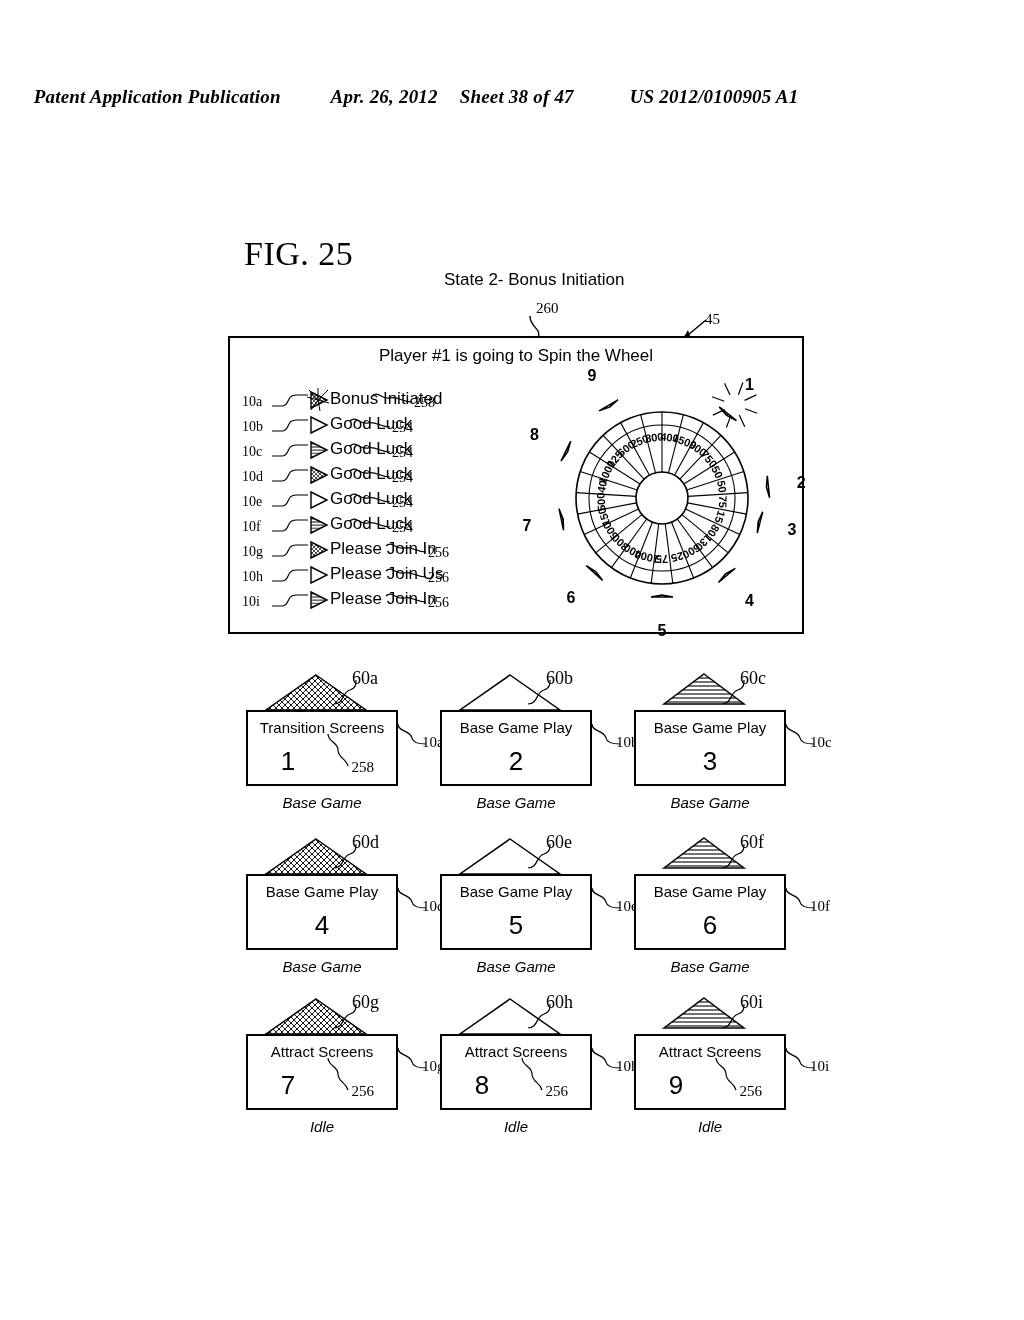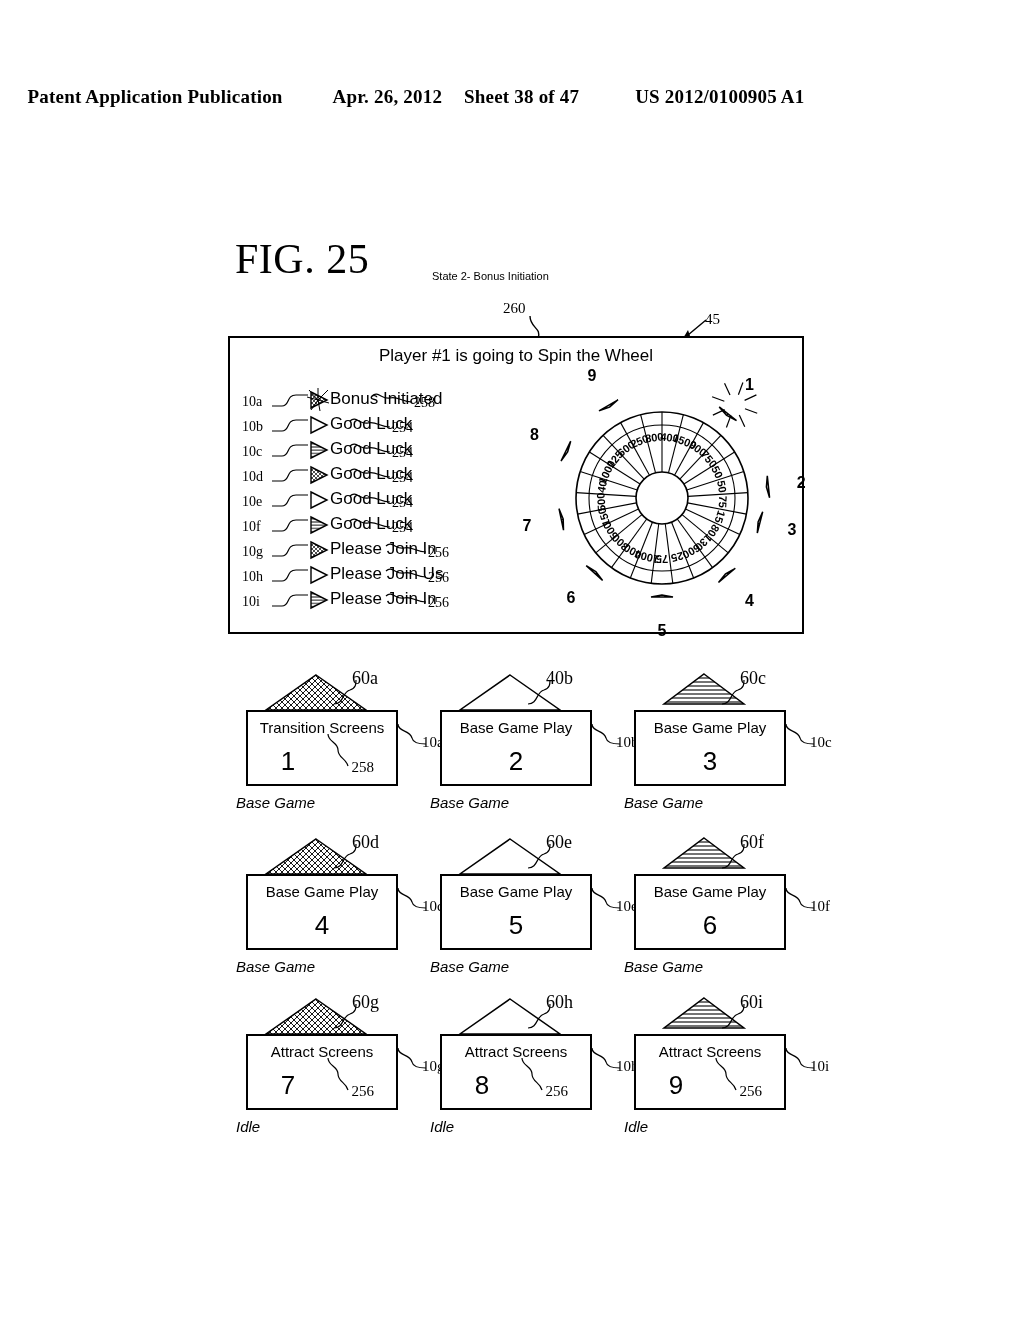--- a/index.html
+++ b/index.html
@@ -21,42 +21,43 @@
     position: absolute;
     top: 86px;
     left: 0;
     width: 832px;
     text-align: center;
     font-family: "Liberation Serif", serif;
     font-weight: bold;
     font-size: 19px;
     letter-spacing: 0.2px;
     white-space: nowrap;
+    font-style: italic;
   }
   #patent-header .seg { display: inline-block; }
   #patent-header .gap-big { display: inline-block; width: 40px; }
   #patent-header .gap-mid { display: inline-block; width: 12px; }
   #patent-header .gap-wide { display: inline-block; width: 46px; }
 
   
   #fig-label {
     position: absolute;
-    left: 235px;
+    left: 244px;
     top: 235px;
     font-family: "Liberation Serif", serif;
-    font-size: 42px;
+    font-size: 34px;
     letter-spacing: 0.5px;
   }
 
   
   #state-caption {
     position: absolute;
-    left: 432px;
+    left: 444px;
     top: 270px;
-    font-size: 11px;
+    font-size: 17px;
     white-space: nowrap;
   }
 
   
   .refnum {
     position: absolute;
     font-family: "Liberation Serif", serif;
     font-size: 15px;
     white-space: nowrap;
   }
@@ -204,20 +205,21 @@
     right: 46px;
     top: 22px;
     width: 24px;
     height: 32px;
   }
   .caption {
     position: absolute;
     top: 122px;
     left: 0;
     width: 172px;
+    text-align: center;
     font-size: 15px;
     font-style: italic;
     white-space: nowrap;
   }
   .cell-ref {
     position: absolute;
     left: 186px;
     top: 62px;
     font-family: "Liberation Serif", serif;
     font-size: 15px;
@@ -257,21 +259,21 @@
   <span class="gap-mid"></span>
   <span class="seg">Sheet 38 of 47</span>
   <span class="gap-wide"></span>
   <span class="seg">US 2012/0100905 A1</span>
 </div>
 
 <div id="fig-label">FIG. 25</div>
 
 <div id="state-caption">State 2- Bonus Initiation</div>
 
-<div class="refnum" style="left:503px; top:300px;">260</div>
+<div class="refnum" style="left:536px; top:300px;">260</div>
 <svg style="position:absolute; left:508px; top:316px; width:40px; height:44px;">
   <path d="M22,0 C22,12 34,12 30,22 C26,32 20,30 20,44" stroke="#000" stroke-width="1.4" fill="none"></path>
 </svg>
 
 <div class="refnum" style="left:705px; top:311px;">45</div>
 <svg style="position:absolute; left:676px; top:316px; width:40px; height:26px;">
   <path d="M30,4 L6,24" stroke="#000" stroke-width="1.4" fill="none"></path>
   <path d="M6,24 L14,20 L12,14 Z" fill="#000"></path>
 </svg>
 
@@ -647,21 +649,21 @@
           </pattern>
           <pattern id="rs1" width="6" height="4" patternUnits="userSpaceOnUse">
             <path d="M0,2 L6,2" stroke="#000" stroke-width="1.1" fill="none"></path>
           </pattern>
         </defs>
         <path d="M52,3 L102,38 L2,38 Z" stroke="#000" stroke-width="1.5" fill="none"></path>
       </svg>
       <svg class="roof-ref-squiggle" viewBox="0 0 28 26">
         <path d="M2,24 C12,24 10,12 18,10 C24,8 24,4 24,0" stroke="#000" stroke-width="1.2" fill="none"></path>
       </svg>
-      <div class="roof-ref">40b</div>
+      <div class="roof-ref">60b</div>
       <div class="box">
         <div class="box-title">Base Game Play</div>
         <div class="box-number">2</div>
       </div>
       <svg class="cell-ref-squiggle" viewBox="0 0 30 24">
         <path d="M2,2 C2,10 14,8 16,16 C17,21 24,22 30,22" stroke="#000" stroke-width="1.2" fill="none"></path>
       </svg>
       <div class="cell-ref">10b</div>
       <div class="caption">Base Game</div>
     </div>

